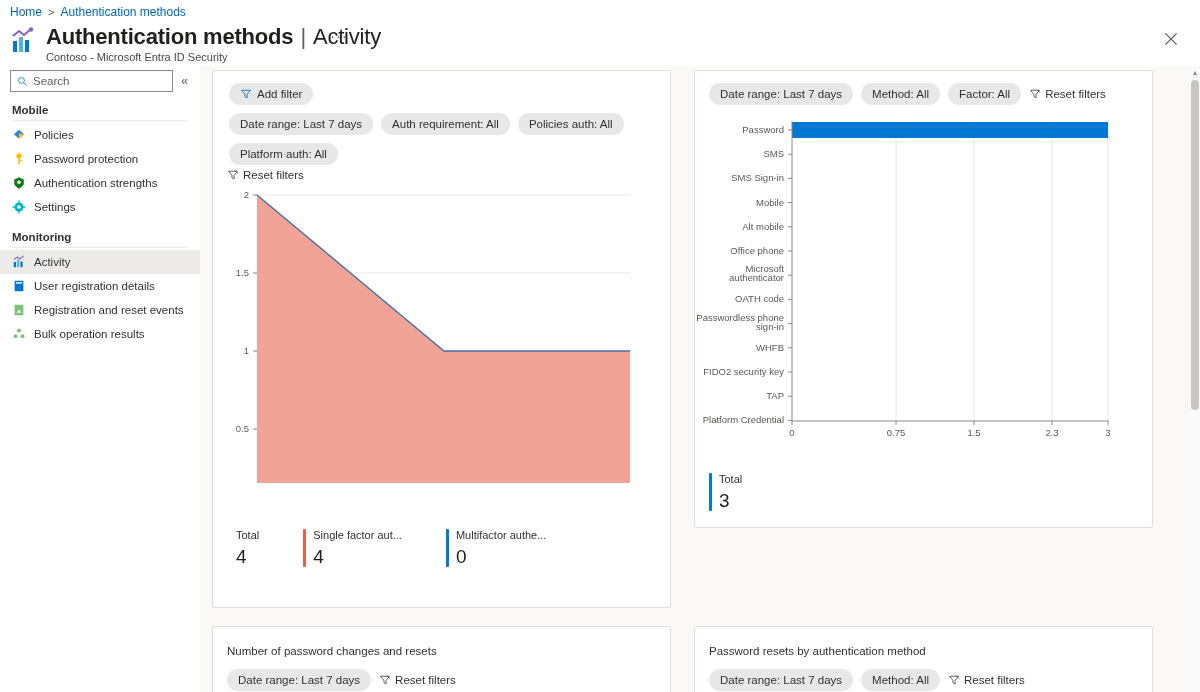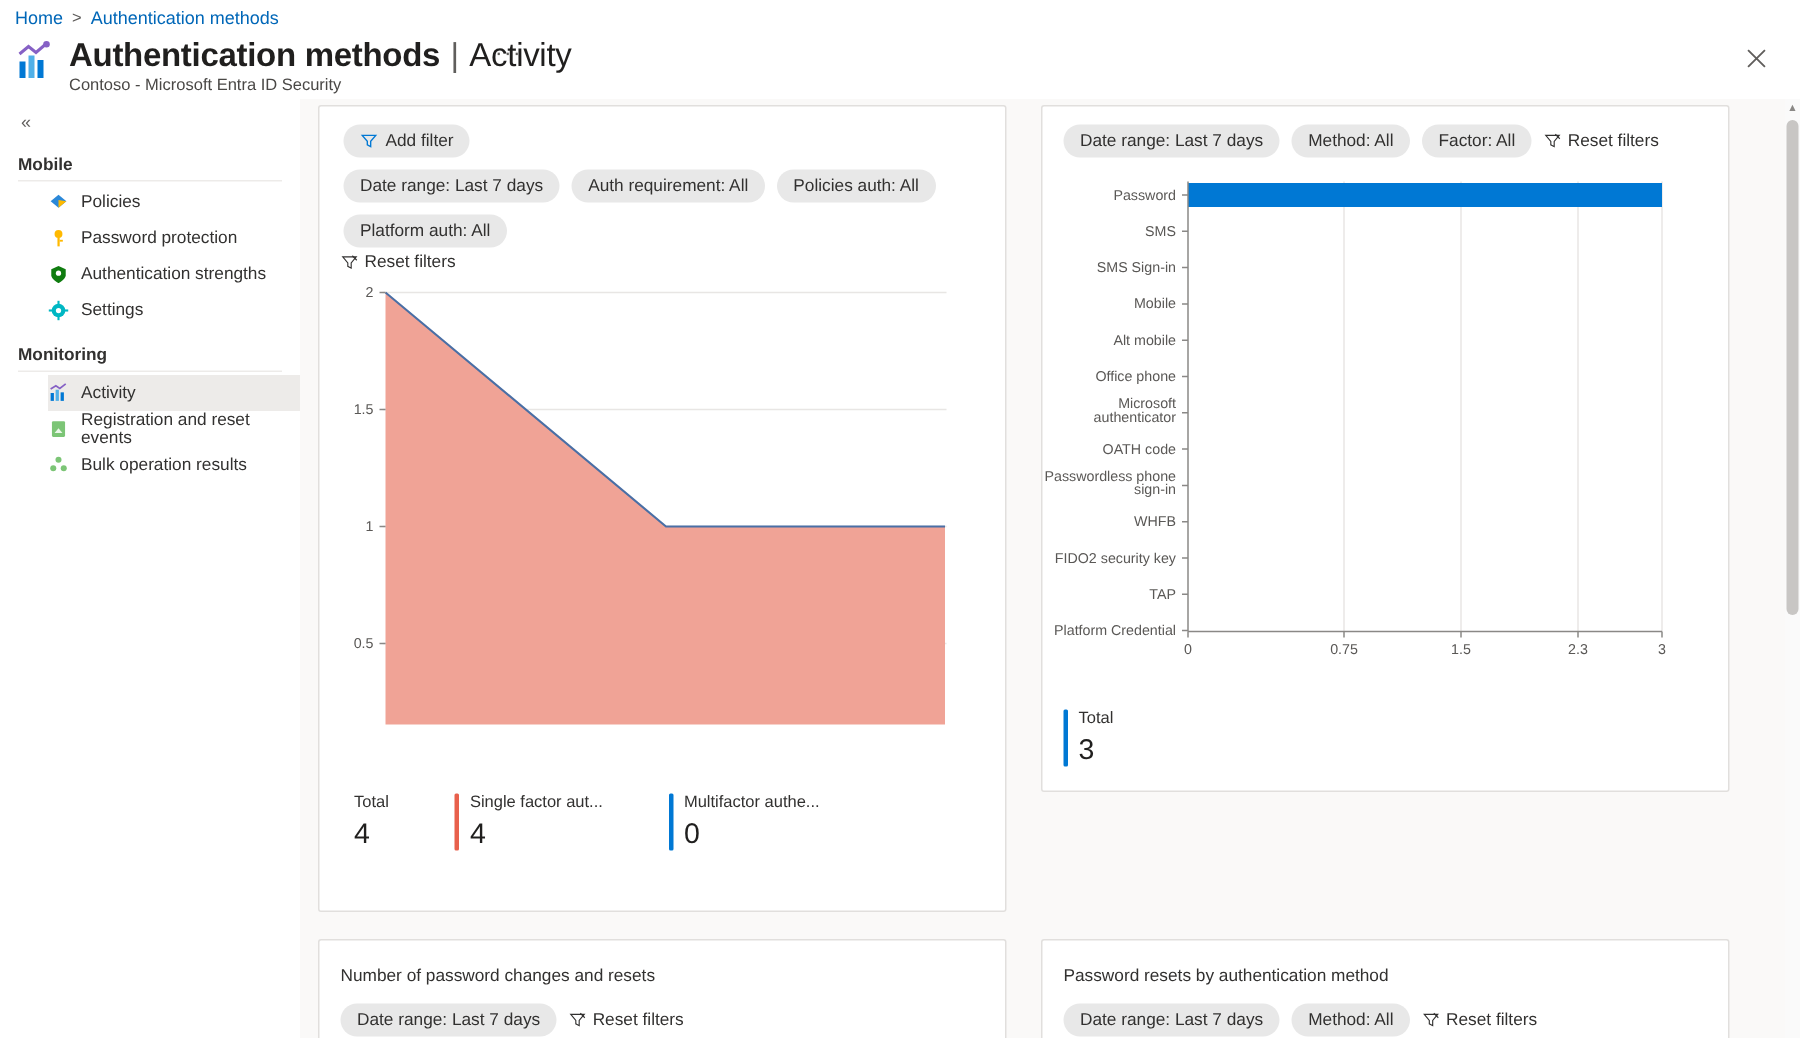--- a/index.html
+++ b/index.html
@@ -75,22 +75,22 @@
     font-size: 12px; color: #605e5c; cursor: pointer;
     padding: 0 4px; line-height: 22px;
   }
   .nav-section {
     font-size: 11.5px; font-weight: 700; color: #323130;
     padding: 12px 0 4px 12px;
   }
   .nav-sep { height: 1px; background: #edebe9; margin: 0 12px 2px 12px; }
   .nav-item {
     display: flex; align-items: center; gap: 8px;
-    height: 24px; 
-    font-size: 11.5px; color: #323130; cursor: pointer; margin-left: 32px;
+    height: 24px; padding-left: 12px;
+    font-size: 11.5px; color: #323130; cursor: pointer;
   }
   .nav-item.active { background: #edebe9; }
   .nav-item .ico { width: 14px; height: 14px; flex: none; display: block; }
 
   
   .content {
     position: absolute; left: 200px; top: 66px;
     width: 990px; height: 626px;
     background: #faf9f8;
     overflow: hidden;
@@ -172,20 +172,27 @@
       <div class="title-sub">Contoso - Microsoft Entra ID Security</div>
     </div>
   </div>
   <div class="ellipsis-btn">···</div>
   <svg class="close-btn" viewBox="0 0 16 16">
     <path d="M3 3 L13 13 M13 3 L3 13" stroke="#605e5c" stroke-width="1.1" fill="none"></path>
   </svg>
 
   <div class="sidenav">
     <div class="search-wrap">
+      <div class="search-box">
+        <svg viewBox="0 0 16 16">
+          <circle cx="6.5" cy="6.5" r="4.3" stroke="#0078d4" stroke-width="1.2" fill="none"></circle>
+          <path d="M9.8 9.8 L14 14" stroke="#0078d4" stroke-width="1.2"></path>
+        </svg>
+        <input type="text" placeholder="Search" style="">
+      </div>
       <div class="collapse-btn">«</div>
     </div>
 
     <div class="nav-section">Mobile</div>
     <div class="nav-sep"></div>
 
     <div class="nav-item">
       <svg class="ico" viewBox="0 0 16 16">
         <path d="M8 2 L14 7 L8 12 L2 7 Z" fill="#2b88d8"></path>
         <path d="M8 6 L14 7 L8 12 Z" fill="#ffb900"></path>
@@ -231,20 +238,27 @@
     <div class="nav-item active">
       <svg class="ico" viewBox="0 0 16 16">
         <rect x="2" y="8" width="2.5" height="6" fill="#0078d4"></rect>
         <rect x="5.8" y="5.5" width="2.5" height="8.5" fill="#50b0e8"></rect>
         <rect x="9.6" y="7.5" width="2.5" height="6.5" fill="#0078d4"></rect>
         <path d="M2 5 L6 2.5 L9 4.5 L13.5 1" stroke="#8661c5" stroke-width="1.3" fill="none"></path>
       </svg>
       <span>Activity</span>
     </div>
 
+    <div class="nav-item">
+      <svg class="ico" viewBox="0 0 16 16">
+        <rect x="3" y="2" width="10" height="12" rx="1" fill="#0078d4"></rect>
+        <rect x="4.5" y="3.5" width="7" height="2" fill="#cfe8fa"></rect>
+      </svg>
+      <span>User registration details</span>
+    </div>
 
     <div class="nav-item">
       <svg class="ico" viewBox="0 0 16 16">
         <rect x="3" y="2" width="10" height="12" rx="1" fill="#7cc576"></rect>
         <path d="M5 11 L8 7.5 L11 11" fill="#eaf7e8"></path>
       </svg>
       <span>Registration and reset events</span>
     </div>
 
     <div class="nav-item">

